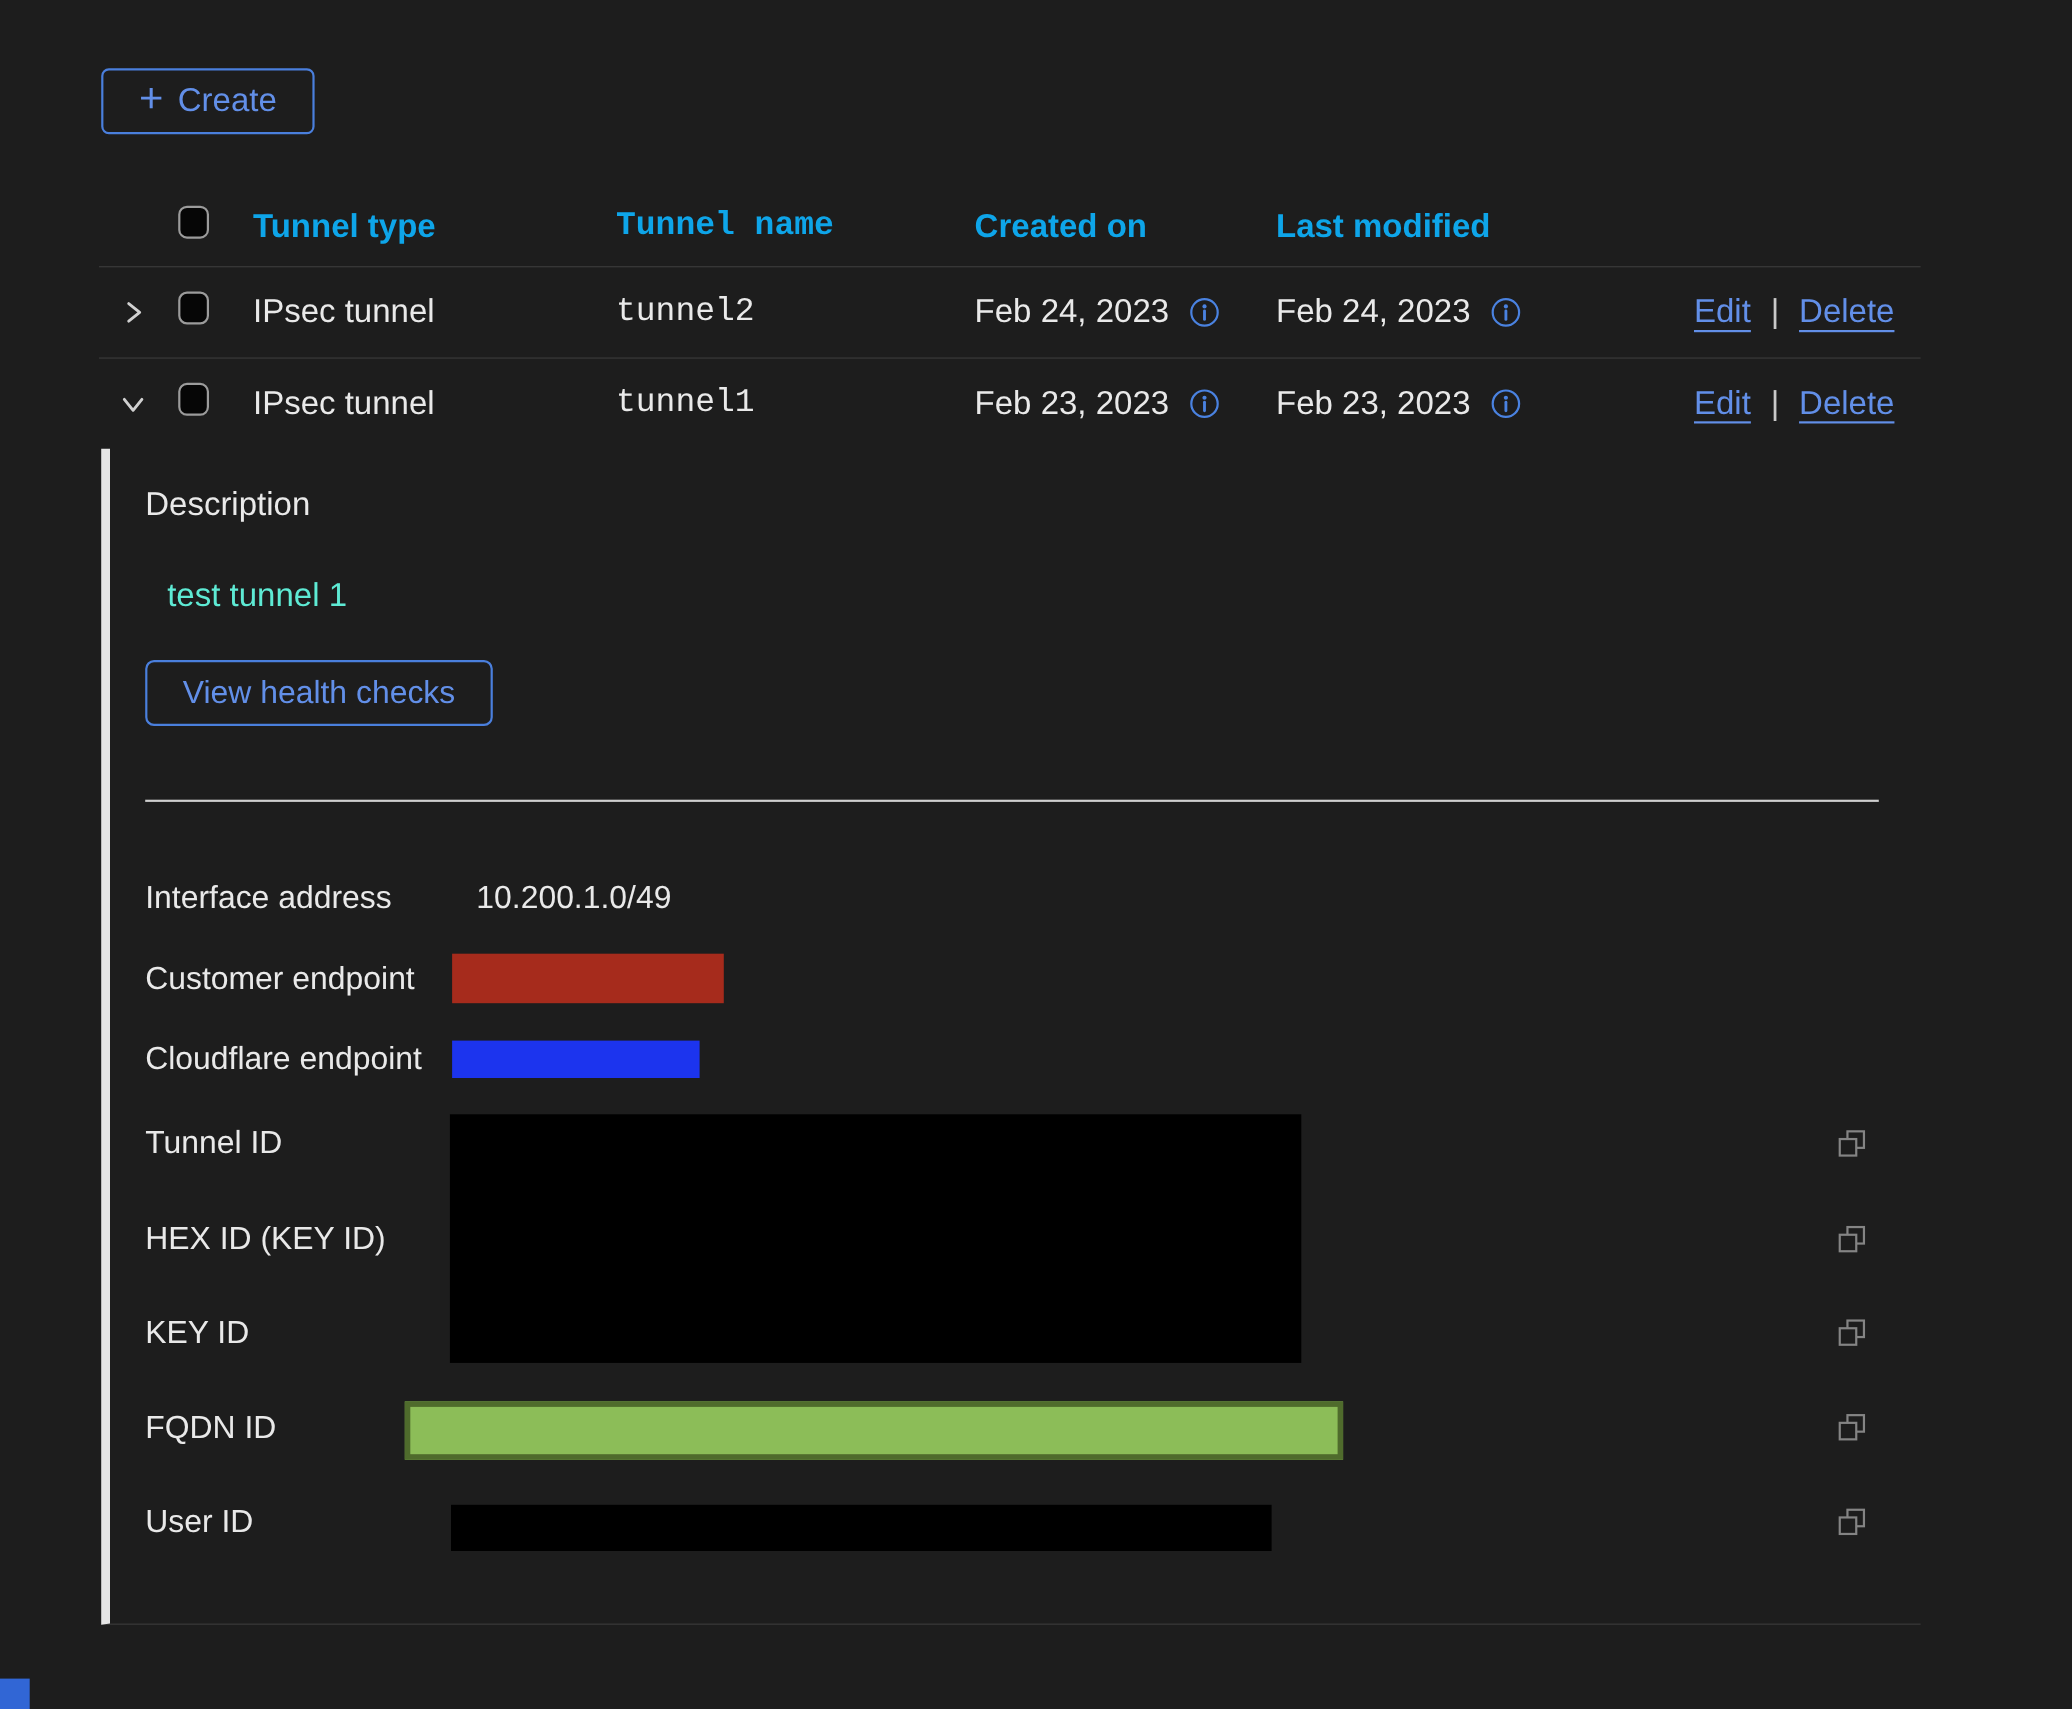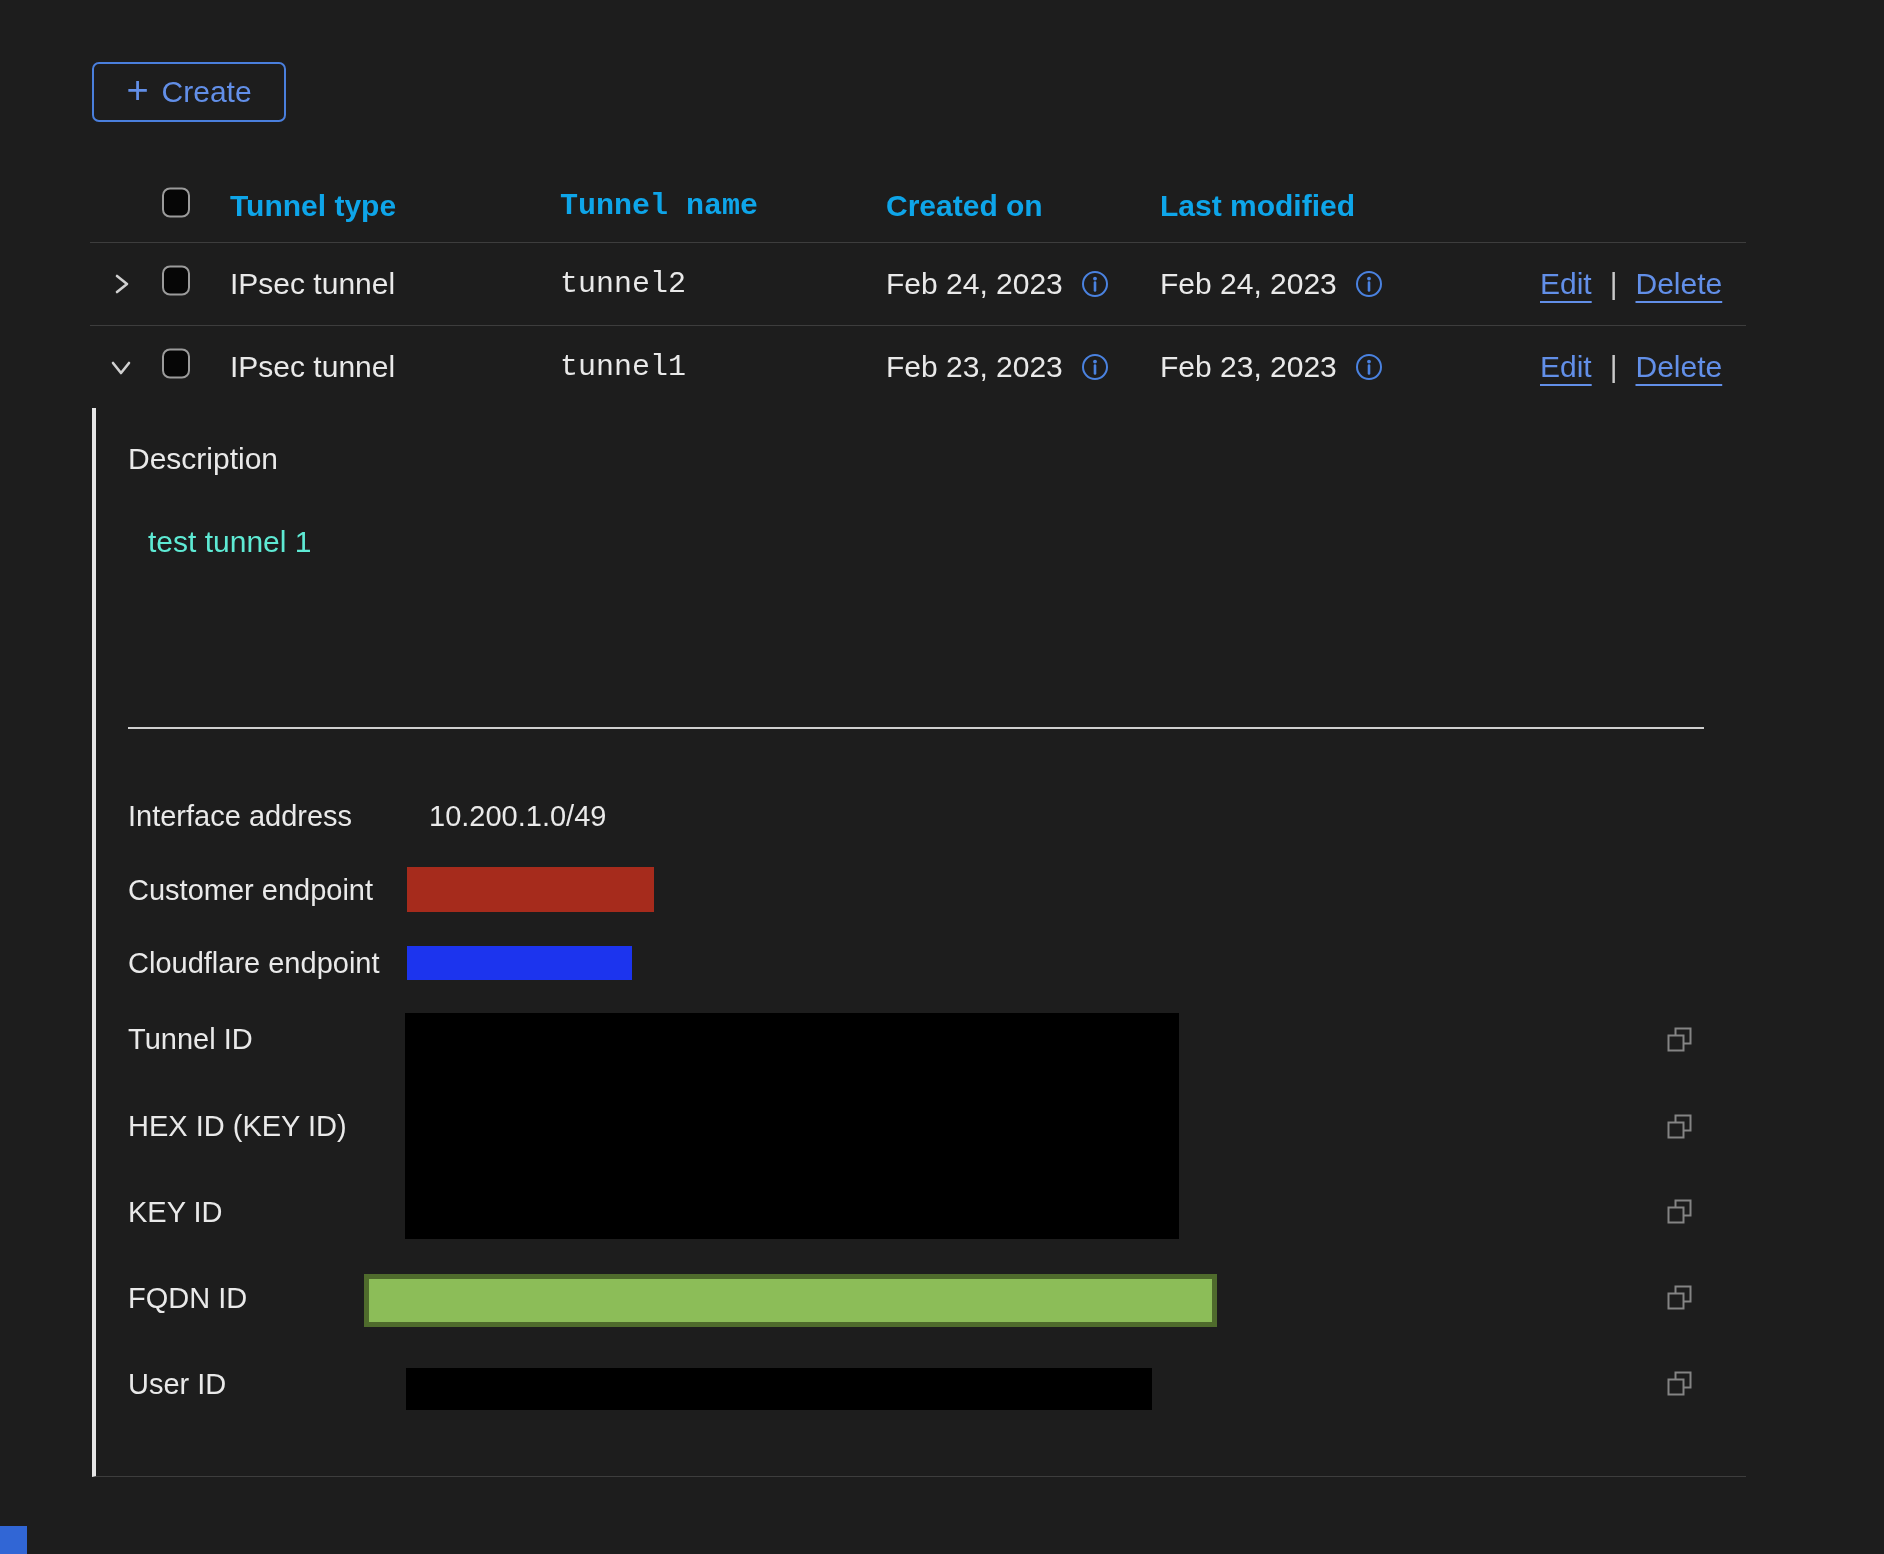--- a/index.html
+++ b/index.html
@@ -41,21 +41,21 @@
   .checkbox{
     display:inline-block;width:28px;height:30px;box-sizing:border-box;
     border:2px solid #9b9b9b;border-radius:8px;background:#060606;cursor:pointer;
   }
   .link{color:#628fe8;text-decoration:underline;text-underline-offset:7px;text-decoration-thickness:2px;cursor:pointer;}
   .pipe{color:#c9c9c9;}
 
   
   .panel{
     position:absolute;left:92px;top:408px;width:1654px;height:1069px;
-    border-left:4px solid #e5e5e5;border-bottom:1px solid #3d3d3d;box-sizing:border-box;text-decoration:underline;
+    border-left:8px solid #e5e5e5;border-bottom:1px solid #3d3d3d;box-sizing:border-box;text-decoration:underline;
   }
   .panel .label{position:absolute;left:32px;font-size:29px;line-height:34px;color:#e9e9e9;white-space:nowrap;}
   .desc-label{top:442px;left:32px;position:absolute;font-size:30px;color:#e9e9e9;}
   .desc-value{top:525px;left:32px;position:absolute;font-size:30px;color:#5eead4;margin-left:20px;}
   .health-btn{
     position:absolute;left:32px;top:192px;width:316px;height:60px;
     background:transparent;border:2px solid #4a7fdd;border-radius:8px;
     color:#628fe8;font-size:29px;font-family:inherit;cursor:pointer;box-sizing:border-box;
   }
   .panel-divider{position:absolute;left:32px;top:319px;width:1576px;height:2px;background:#cfcfcf;}
@@ -151,20 +151,21 @@
     <span class="link">Edit</span>
     <span class="pipe">|</span>
     <span class="link">Delete</span>
   </span>
 </div>
 
 <div class="panel">
   <div class="desc-label" style="top:34px;">Description</div>
   <div class="desc-value" style="top:117px;">test tunnel 1</div>
 
+  <button class="health-btn">View health checks</button>
 
   <div class="panel-divider"></div>
 
   <div class="label" style="top:391px;">Interface address</div>
   <div class="val-text">10.200.1.0/49</div>
 
   <div class="label" style="top:465px;">Customer endpoint</div>
   <div class="redact redact-red"></div>
 
   <div class="label" style="top:538px;">Cloudflare endpoint</div>

